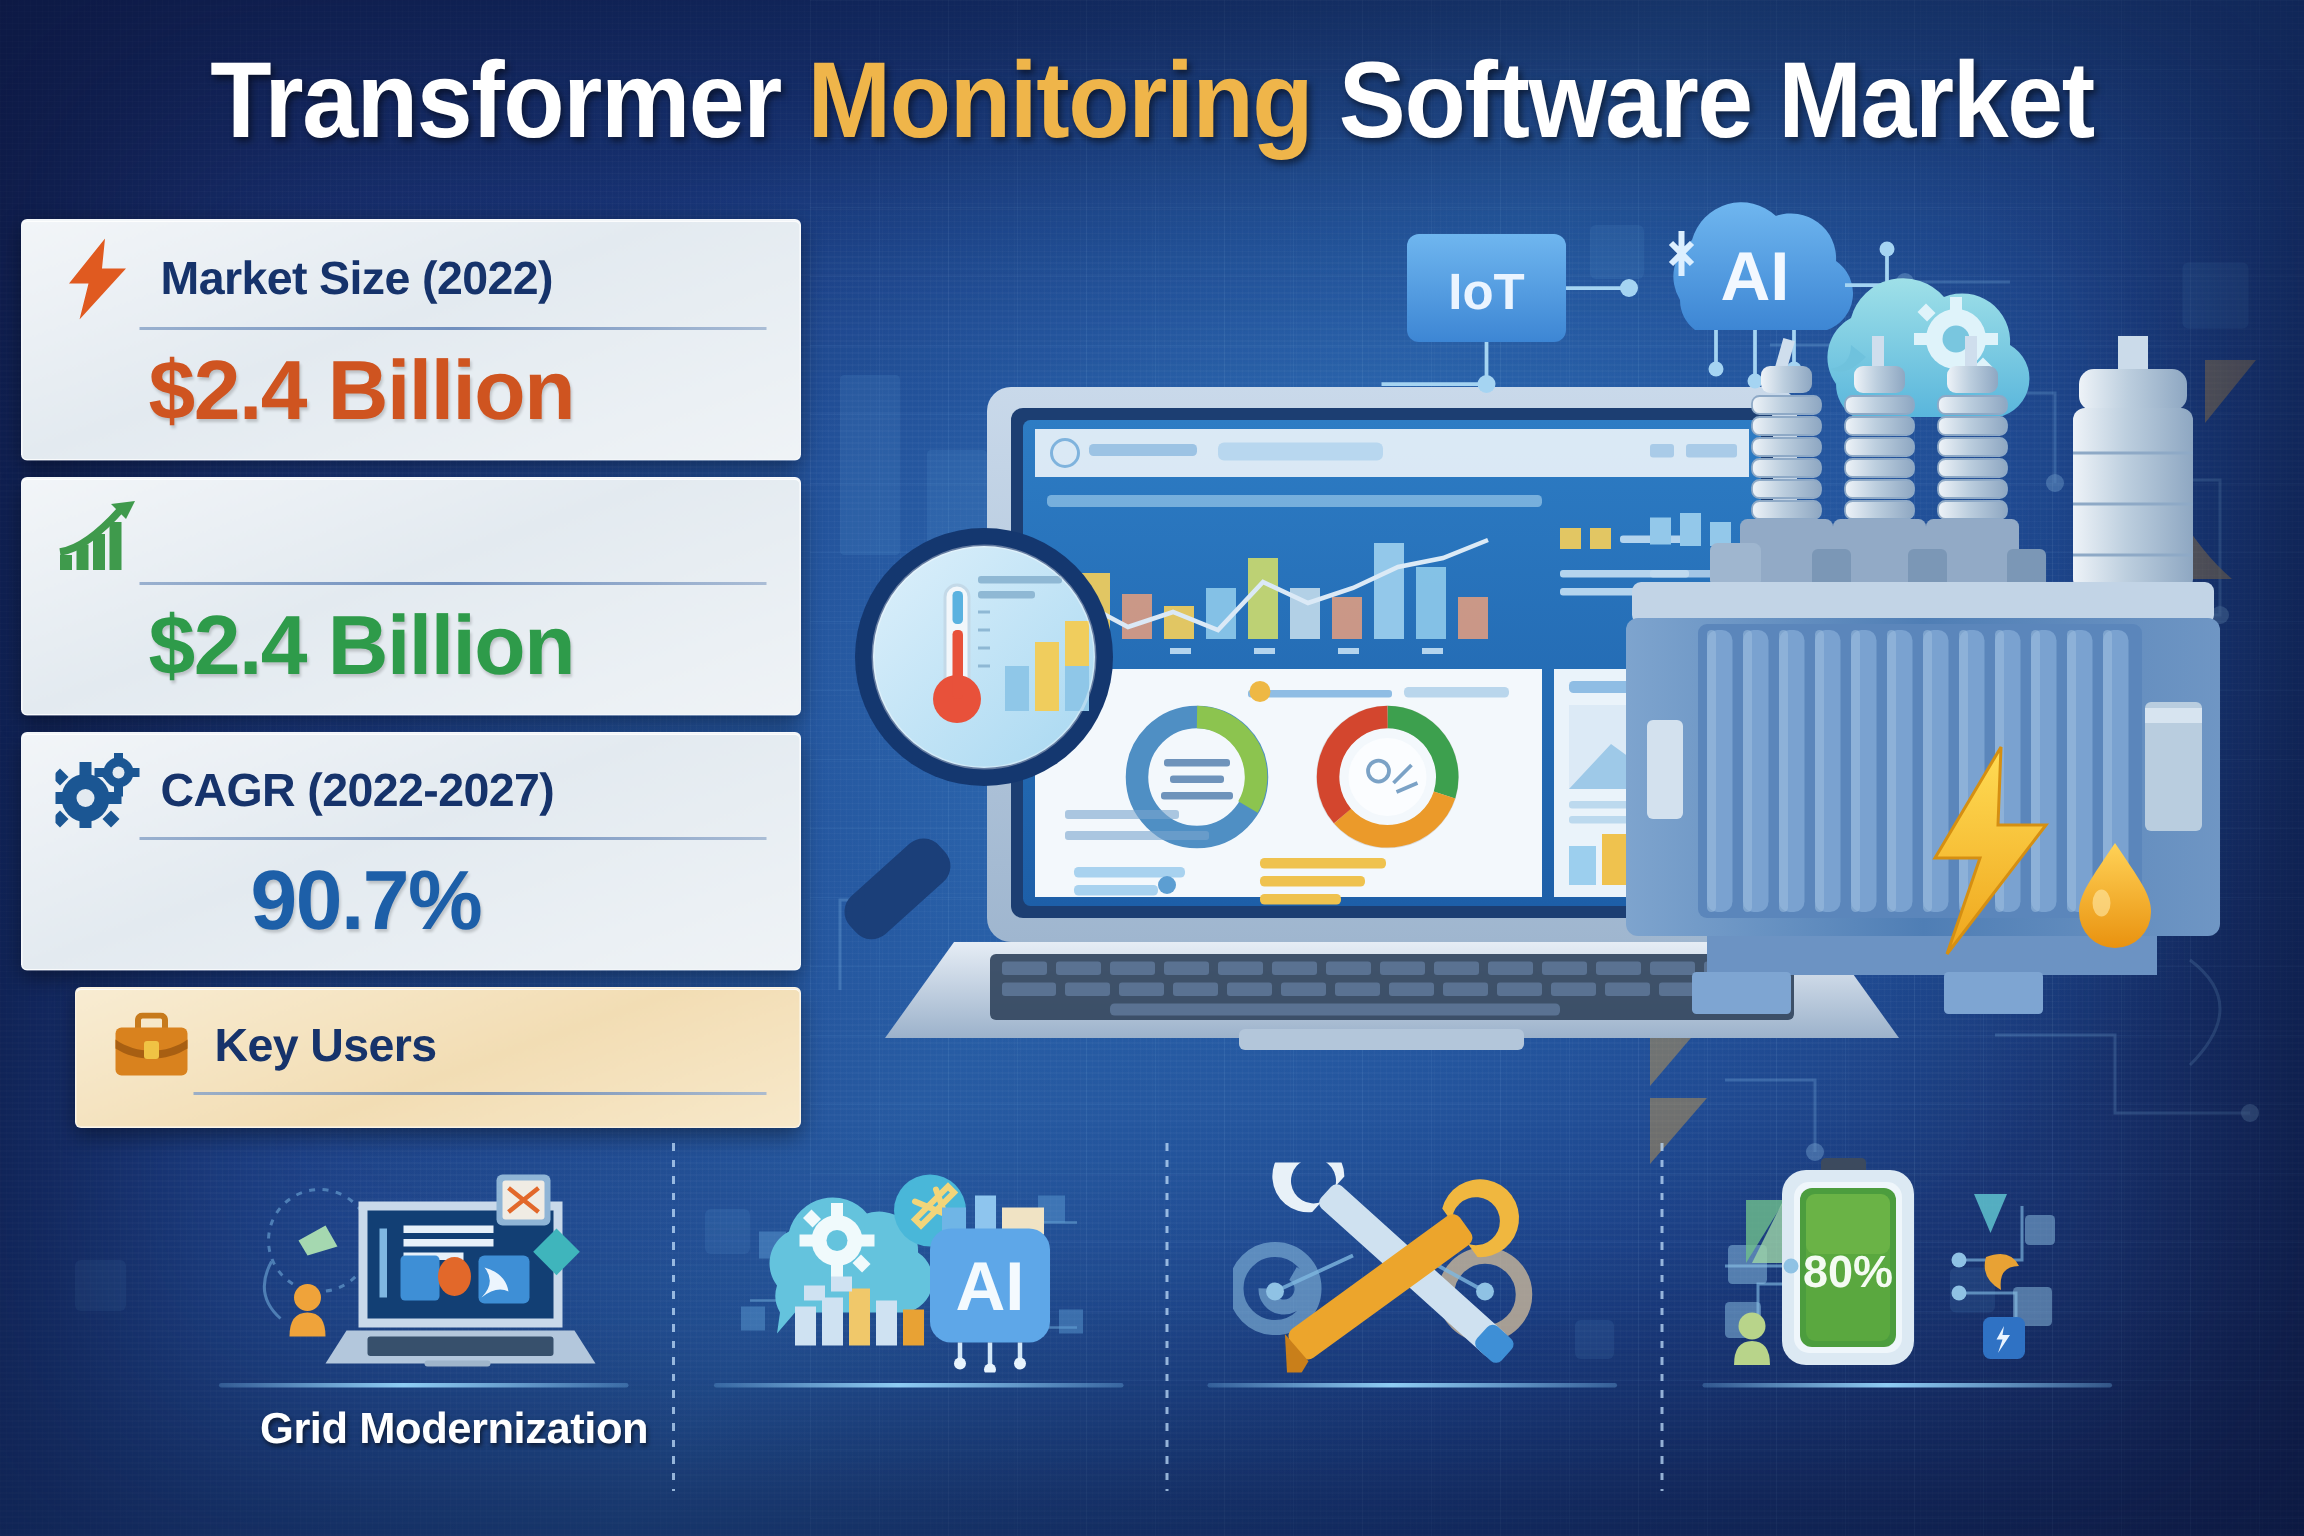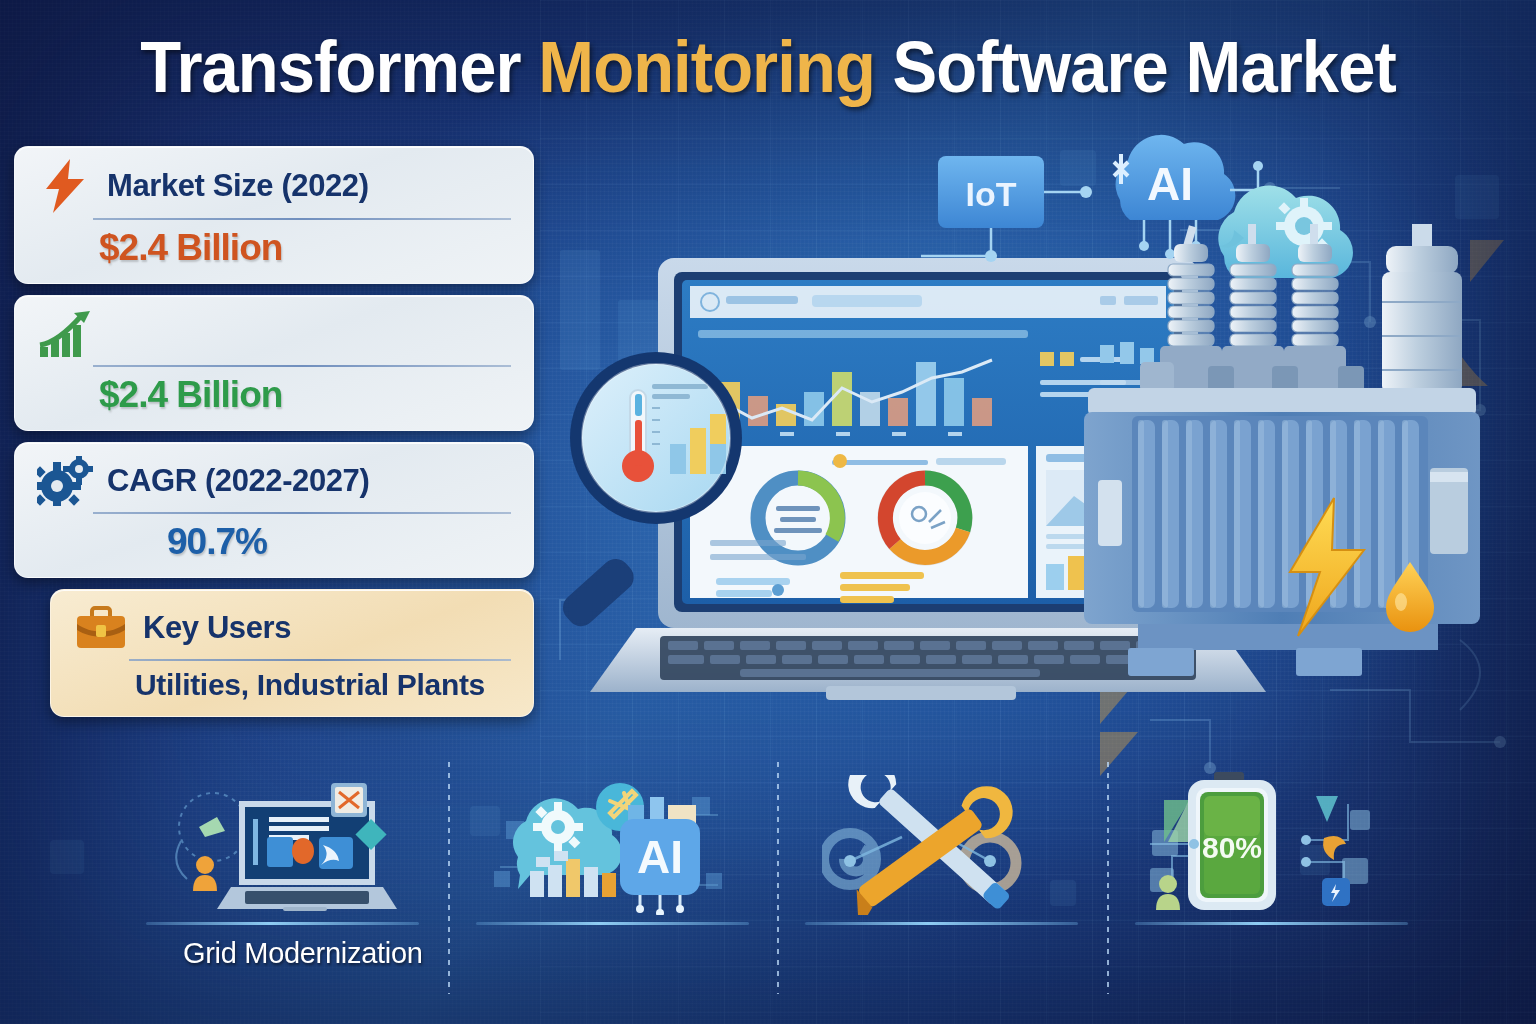--- a/index.html
+++ b/index.html
@@ -44,58 +44,58 @@
     color:#ffffff;
     text-shadow:2px 3px 5px rgba(0,0,0,.5);
     transform:scaleX(.93);
     white-space:nowrap;
   }
   .title .hl { color:#efb54a; }
 
   
   .cards { position:absolute; left:14px; top:146px; width:520px; }
   .card {
-    border-radius:14px;
+    border-radius:4px;
     margin-bottom:11px;
     padding:12px 22px 14px 22px;
     background:linear-gradient(160deg,#f2f5f8 0%, #e3eaf0 45%, #eff3f6 100%);
     border:1px solid rgba(255,255,255,.55);
     box-shadow:0 5px 14px rgba(0,0,0,.38), inset 0 1px 0 rgba(255,255,255,.85);
     position:relative;
   }
   .card.cream {
     background:linear-gradient(160deg,#f8ecd2 0%, #f2ddb4 55%, #f7e8c9 100%);
     margin-left:36px;
   }
   .card-head { display:flex; align-items:center; gap:14px; min-height:52px; }
   .card-ico { width:56px; flex:0 0 56px; display:flex; align-items:center; justify-content:center; }
   .card-title {
     font-size:31px; font-weight:bold; color:#16336b;
     letter-spacing:-0.4px; white-space:nowrap;
   }
   .card-rule { height:2px; background:linear-gradient(90deg,#8ba5c8,#5c7fb5 50%,#9fb4d0); margin:5px 0 7px 56px; opacity:.85; }
   .card-val {
-    font-size:37px; font-weight:bold; letter-spacing:-1px;
+    font-size:56px; font-weight:bold; letter-spacing:-1px;
     padding-left:62px;
     text-shadow:1px 2px 2px rgba(0,0,0,.18);
   }
   .card-val.sm { font-size:30px; padding-left:62px; letter-spacing:-0.3px; text-shadow:none; }
 
   
   .strip { position:absolute; left:118px; right:100px; top:770px; height:240px; display:flex; }
   .strip-col { flex:1; position:relative; display:flex; flex-direction:column; align-items:center; }
   .strip-col + .strip-col::before {
     content:""; position:absolute; left:0; top:-8px; bottom:16px; width:2px;
     background:repeating-linear-gradient(180deg, rgba(190,220,250,.75) 0 5px, rgba(0,0,0,0) 5px 11px);
   }
   .strip-ico { height:150px; display:flex; align-items:center; justify-content:center; }
   .strip-rule { width:83%; height:3px; margin:2px 0 12px; border-radius:2px;
     background:linear-gradient(90deg, rgba(120,190,240,.25), #8fcdf4 45%, rgba(120,190,240,.3)); }
   .strip-label {
-    font-size:29px; color:#ffffff; font-weight:normal; letter-spacing:-0.3px;
+    font-size:29px; color:#ffffff; font-weight:bold; letter-spacing:-0.3px;
     text-shadow:1px 2px 3px rgba(0,0,0,.55); white-space:nowrap;margin-left:40px;
   }
 
   
   .art { position:absolute; left:540px; top:120px; width:1000px; height:650px; }
 </style>
 </head>
 <body>
 
 <div class="bg"></div>
@@ -598,21 +598,20 @@
         <svg width="52" height="44" viewBox="0 0 52 44">
           <rect x="17" y="2" width="18" height="11" rx="3" fill="none" stroke="#c77a1c" stroke-width="4"></rect>
           <rect x="2" y="10" width="48" height="32" rx="4" fill="#d9821e"></rect>
           <path d="M2 18 C16 28 36 28 50 18 L50 24 C36 33 16 33 2 24 z" fill="#a85f12"></path>
           <rect x="21" y="19" width="10" height="12" rx="2" fill="#f0c344"></rect>
         </svg>
       </div>
       <div class="card-title">Key Users</div>
     </div>
     <div class="card-rule"></div>
-    <div class="card-val sm" style="color:#16336b">Utilities, Industrial Plants</div>
   </div>
 
 </div>
 
 <div class="strip">
 
   <div class="strip-col">
     <div class="strip-ico">
       <svg width="260" height="140" viewBox="0 0 260 140">
         <g stroke="#6fa9d8" stroke-width="2" fill="none" opacity=".6">

